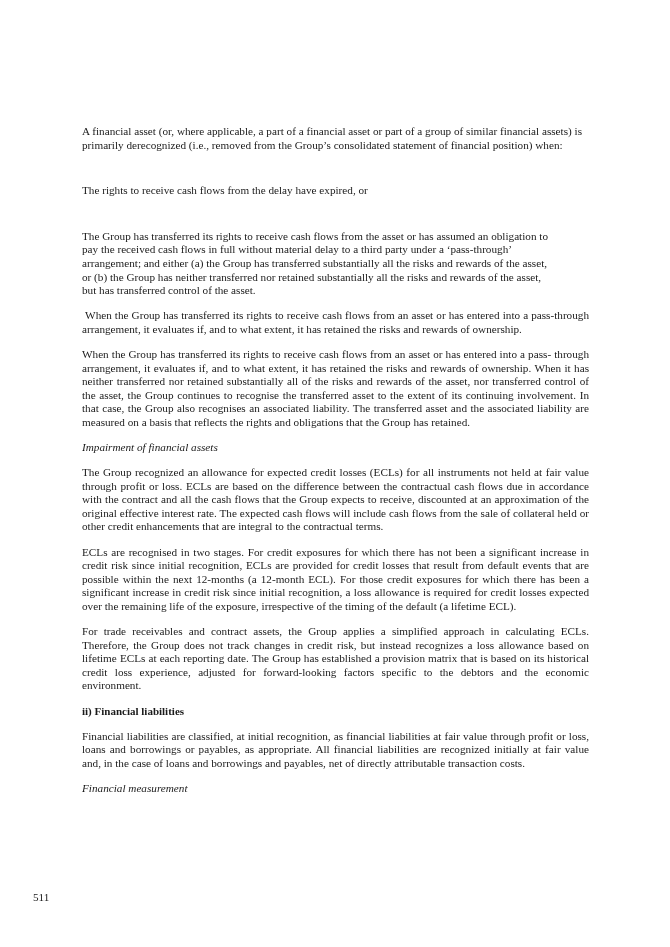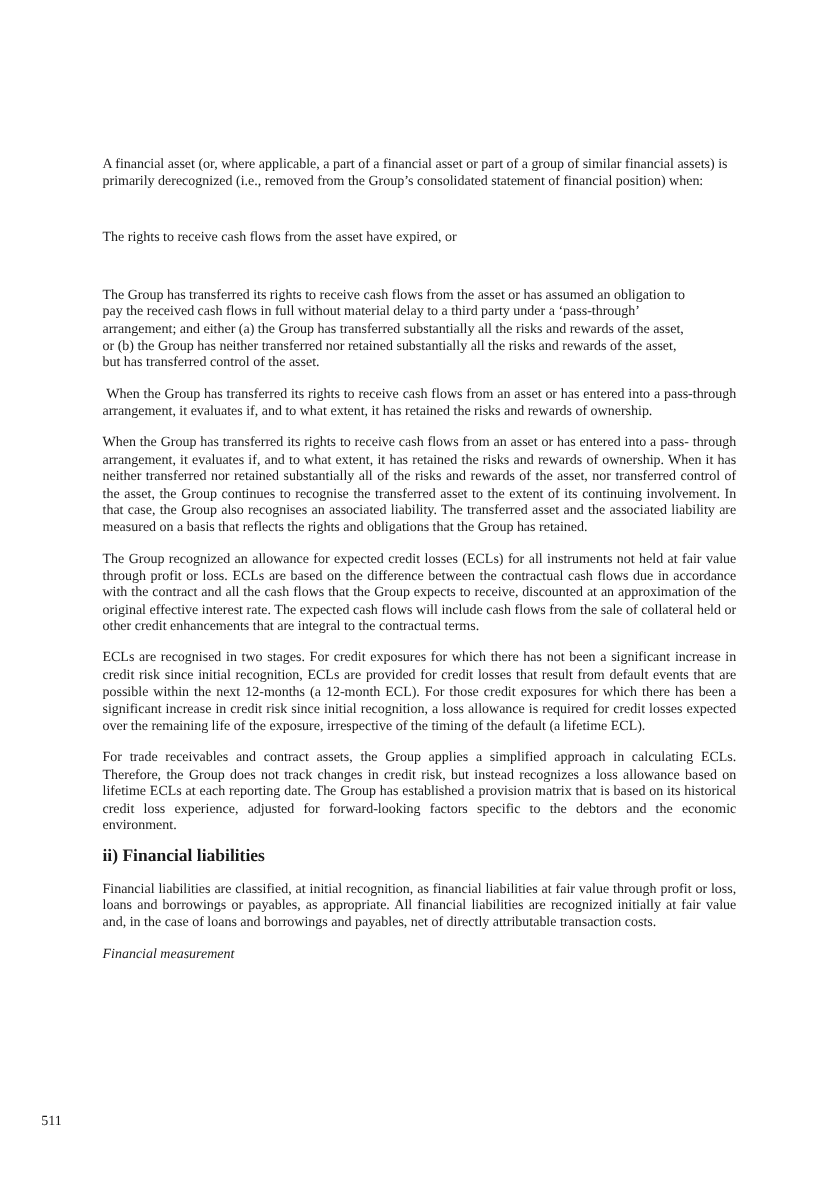--- a/index.html
+++ b/index.html
@@ -35,21 +35,21 @@
       margin-top: 32px;
     }
     .italic-heading {
       font-style: italic;
       font-size: 11.2px;
       line-height: 13.6px;
       margin: 0 0 11.5px 0;
     }
     .bold-heading {
       font-weight: bold;
-      font-size: 14px;
+      font-size: 11px;
       line-height: 13.6px;
       margin: 0 0 11.5px 0;
     }
     .page-number {
       position: absolute;
       left: 0;
       width: 639px;
       top: 891px;
       text-align: left;
       font-size: 11.2px;
@@ -57,28 +57,29 @@
       padding-left: 33px;
     }
   </style>
 </head>
 <body>
 
 <div class="page">
 
   <p class="left">A financial asset (or, where applicable, a part of a financial asset or part of a group of similar financial assets) is primarily derecognized (i.e., removed from the Group’s consolidated statement of financial position) when:</p>
 
-  <p class="left">The rights to receive cash flows from the asset have expired, or</p>
+  <p class="left">The rights to receive cash flows from the delay have expired, or</p>
 
   <p class="left" style="width:474px;">The Group has transferred its rights to receive cash flows from the asset or has assumed an obligation to pay the received cash flows in full without material delay to a third party under a ‘pass-through’ arrangement; and either (a) the Group has transferred substantially all the risks and rewards of the asset, or (b) the Group has neither transferred nor retained substantially all the risks and rewards of the asset, but has transferred control of the asset.</p>
 
   <p class="justify" style="white-space: pre-wrap;"> When the Group has transferred its rights to receive cash flows from an asset or has entered into a pass-through arrangement, it evaluates if, and to what extent, it has retained the risks and rewards of ownership.</p>
 
   <p class="justify">When the Group has transferred its rights to receive cash flows from an asset or has entered into a pass- through arrangement, it evaluates if, and to what extent, it has retained the risks and rewards of ownership. When it has neither transferred nor retained substantially all of the risks and rewards of the asset, nor transferred control of the asset, the Group continues to recognise the transferred asset to the extent of its continuing involvement. In that case, the Group also recognises an associated liability. The transferred asset and the associated liability are measured on a basis that reflects the rights and obligations that the Group has retained.</p>
 
+  <div class="italic-heading">Impairment of financial assets</div>
 
   <p class="justify">The Group recognized an allowance for expected credit losses (ECLs) for all instruments not held at fair value through profit or loss. ECLs are based on the difference between the contractual cash flows due in accordance with the contract and all the cash flows that the Group expects to receive, discounted at an approximation of the original effective interest rate. The expected cash flows will include cash flows from the sale of collateral held or other credit enhancements that are integral to the contractual terms.</p>
 
   <p class="justify">ECLs are recognised in two stages. For credit exposures for which there has not been a significant increase in credit risk since initial recognition, ECLs are provided for credit losses that result from default events that are possible within the next 12-months (a 12-month ECL). For those credit exposures for which there has been a significant increase in credit risk since initial recognition, a loss allowance is required for credit losses expected over the remaining life of the exposure, irrespective of the timing of the default (a lifetime ECL).</p>
 
   <p class="justify">For trade receivables and contract assets, the Group applies a simplified approach in calculating ECLs. Therefore, the Group does not track changes in credit risk, but instead recognizes a loss allowance based on lifetime ECLs at each reporting date. The Group has established a provision matrix that is based on its historical credit loss experience, adjusted for forward-looking factors specific to the debtors and the economic environment.</p>
 
   <div class="bold-heading">ii) Financial liabilities</div>
 
 

